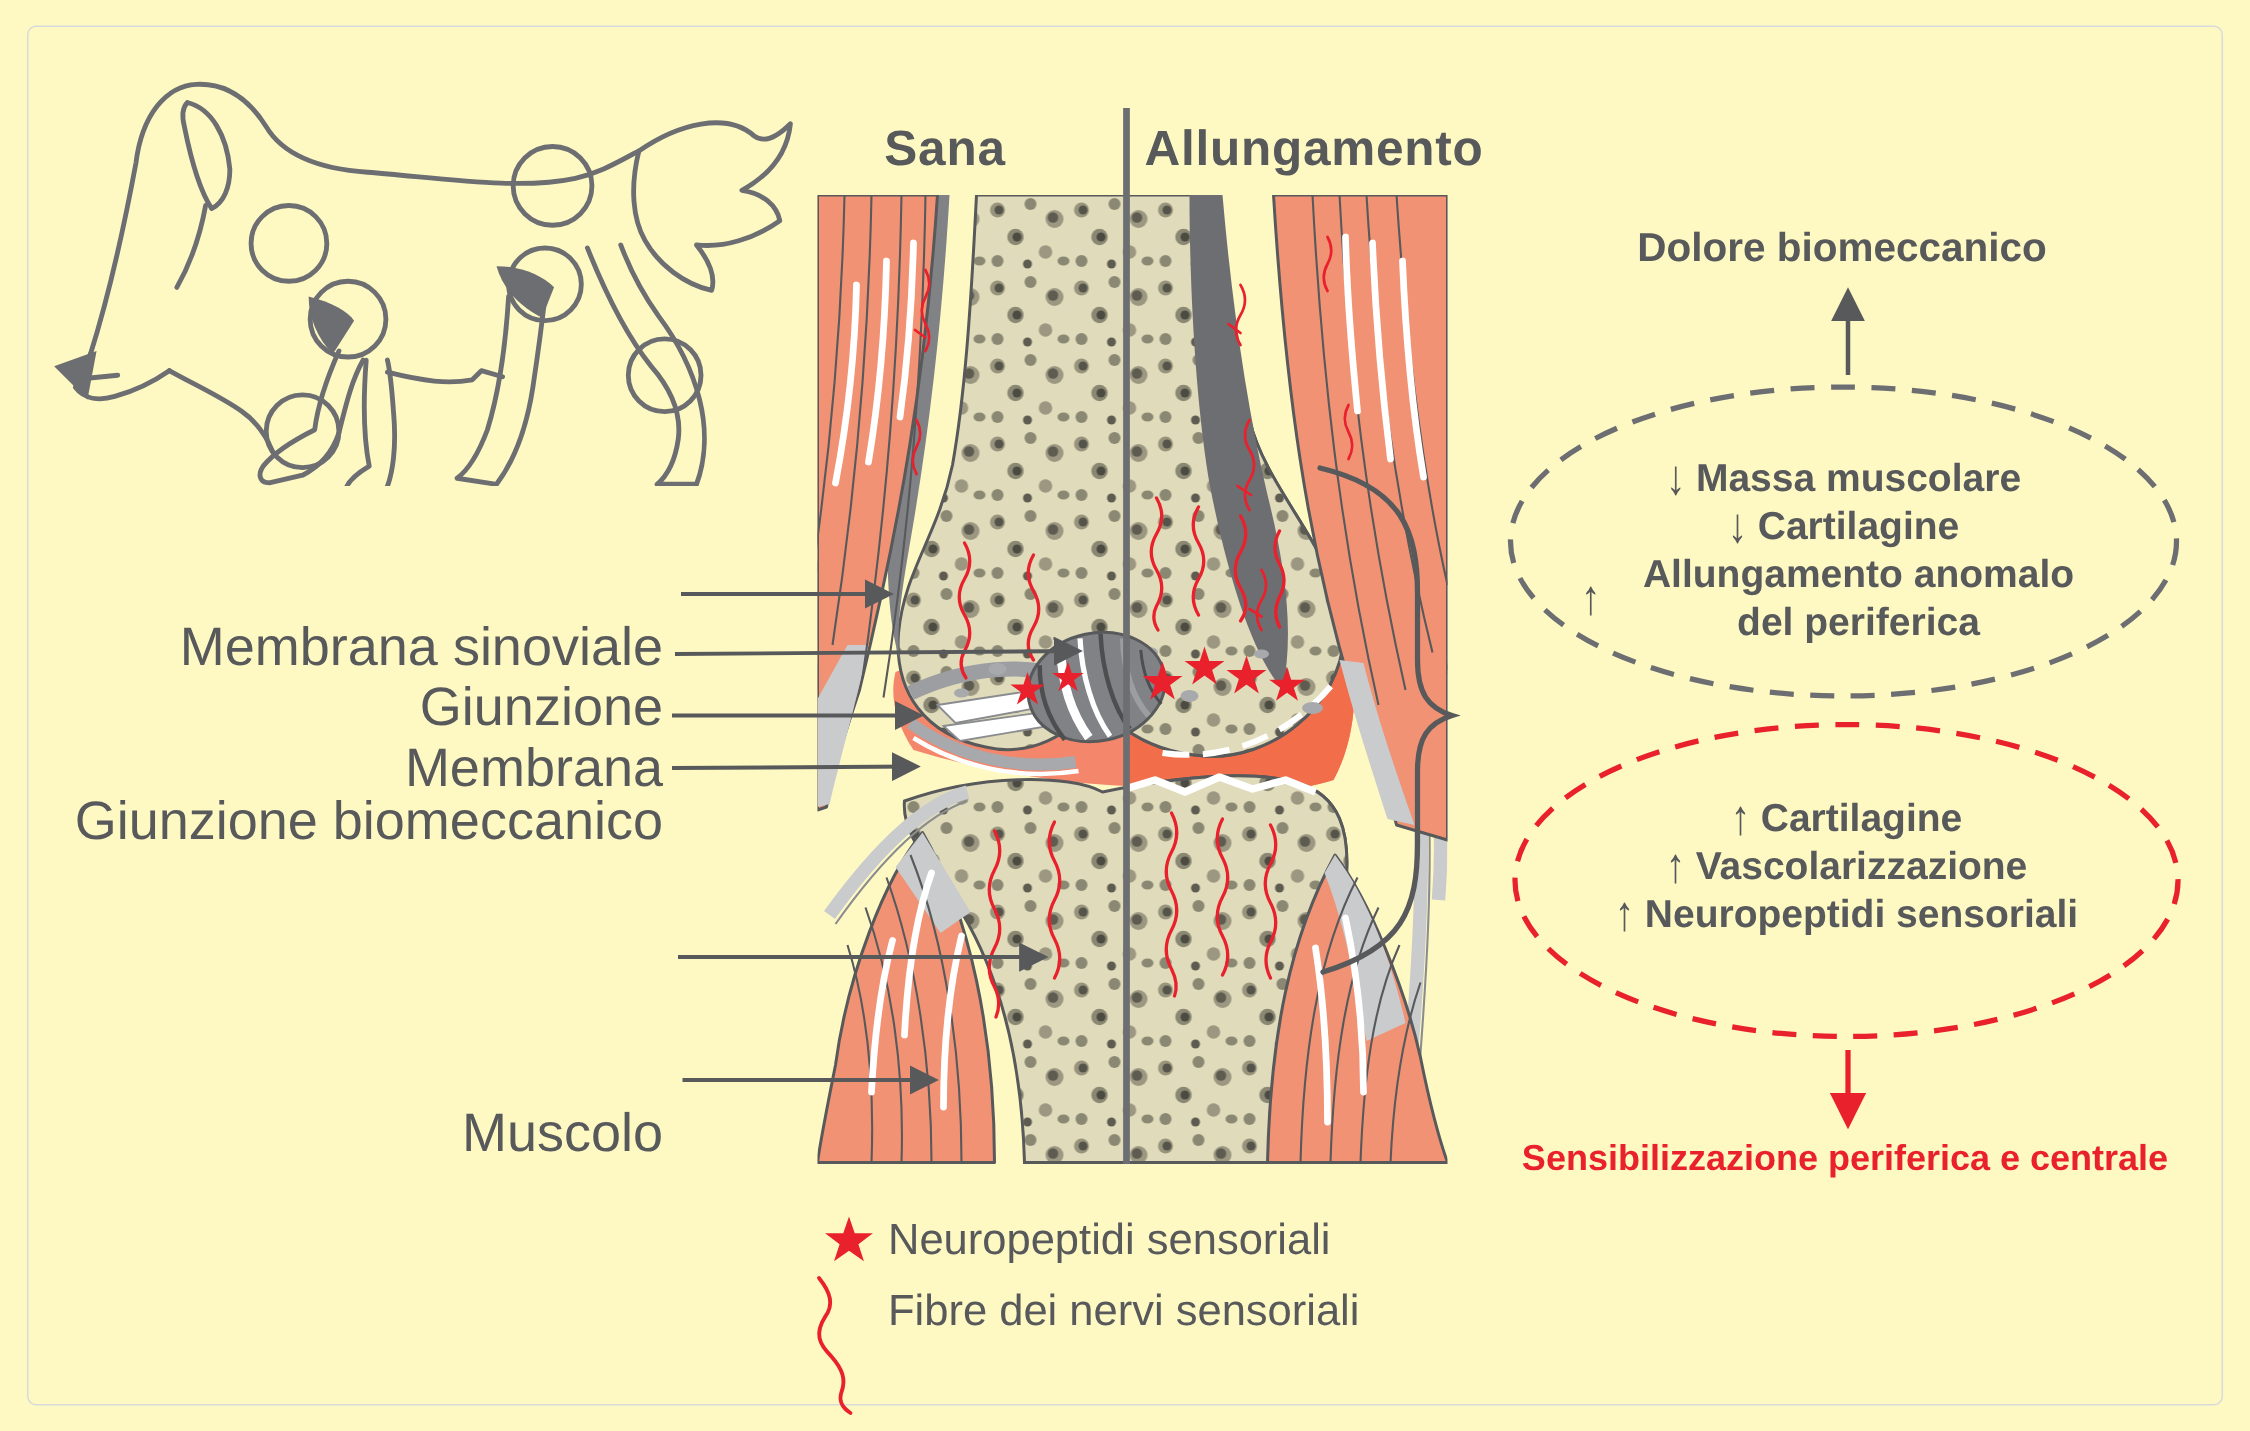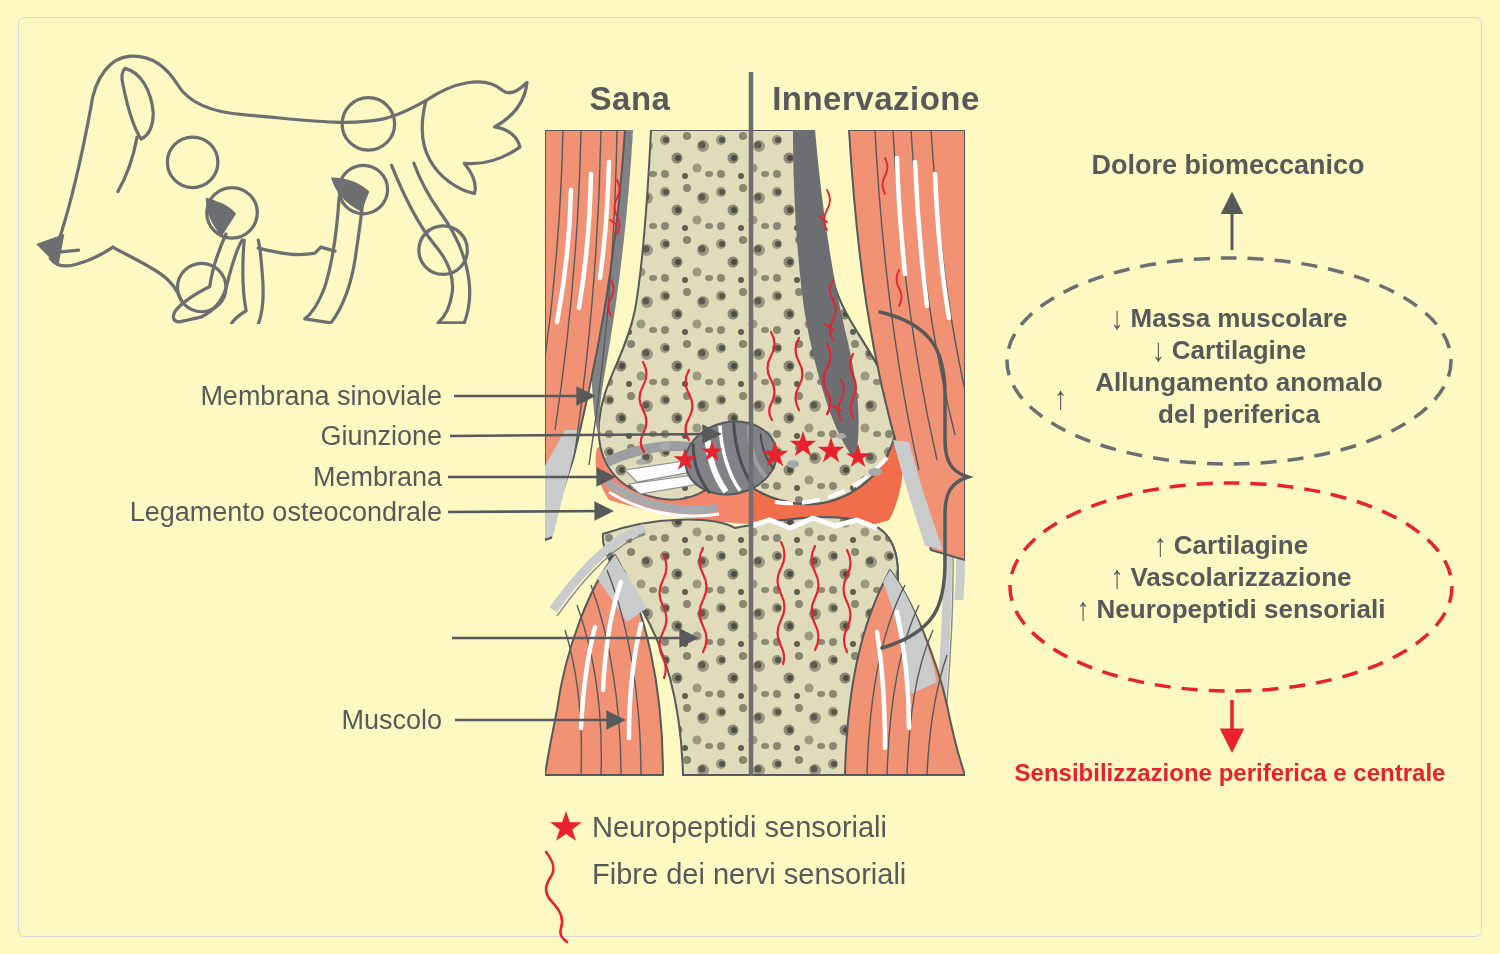--- a/index.html
+++ b/index.html
@@ -5,21 +5,21 @@
   :root{
     --accent-red:#e8212d; --text-gray:#58595b; --outline-gray:#6d6e71;
     --muscle-salmon:#f19274; --bone-beige:#e0dbba; --inflamed-orange:#f2714e;
   }
   *{margin:0;padding:0;box-sizing:border-box;}
   body{background:#fff;font-family:"Liberation Sans","DejaVu Sans",sans-serif;}
   .canvas{position:relative;width:1500px;height:954px;background:#fef9c3;overflow:hidden;}
   .frame{position:absolute;left:18px;top:17px;right:18px;bottom:17px;border:1px solid #d8d9da;border-radius:6px;}
   .abs{position:absolute;}
   .hdr{position:absolute;top:80px;transform:translateX(-50%);font-size:33px;font-weight:bold;color:var(--text-gray);letter-spacing:.5px;}
-  .anat-label{position:absolute;right:1058px;height:34px;line-height:34px;font-size:27px;color:var(--text-gray);white-space:nowrap;text-align:right;}
+  .anat-label{position:absolute;right:1058px;height:34px;line-height:34px;font-size:36px;color:var(--text-gray);white-space:nowrap;text-align:right;margin-top:35px;}
   .flow-title{position:absolute;left:1228px;transform:translateX(-50%);top:150px;font-size:27px;font-weight:bold;color:var(--text-gray);white-space:nowrap;text-align:center;}
   .oval-content{position:absolute;display:flex;flex-direction:column;align-items:center;color:var(--text-gray);font-weight:bold;font-size:26px;}
   .oval-line{display:flex;align-items:center;line-height:32px;}
   .oval-line .txt{text-align:center;}
   .arr{display:inline-block;transform:scaleY(1.25);font-weight:normal;margin-right:7px;color:var(--text-gray);}
   .wrap-line .txt{max-width:330px;}
   .flow-bottom{position:absolute;left:990px;top:757px;width:480px;text-align:center;font-size:24px;font-weight:bold;color:var(--accent-red);line-height:32px;}
   .legend-label{position:absolute;left:592px;font-size:29px;color:var(--text-gray);white-space:nowrap;}
   svg{display:block;}
 </style>
@@ -62,21 +62,21 @@
       <circle cx="411" cy="202" r="24"></circle>
     </g>
     <g fill="#6d6e71" stroke="none">
       <path d="M 8,196 L 36,186 L 30,218 Z"></path>
       <path d="M 176,150 C 192,154 202,160 206,166 L 192,188 C 182,178 176,164 176,150 Z"></path>
       <path d="M 300,130 C 316,130 330,136 338,144 L 330,164 C 314,156 304,144 300,130 Z"></path>
     </g>
   </svg>
 
   <div class="hdr" style="left:630px">Sana</div>
-  <div class="hdr" style="left:876px">Innervazione</div>
+  <div class="hdr" style="left:876px">Allungamento</div>
 
   <svg class="abs" style="left:545px;top:130px" width="420" height="650" viewBox="0 0 420 650">
     <defs>
       <pattern id="bonePatL" width="56" height="52" patternUnits="userSpaceOnUse">
         <rect width="56" height="52" fill="#e0dbba"></rect>
         <circle cx="8" cy="10" r="5" fill="#98947c"></circle>
           <circle cx="9" cy="10" r="3" fill="#55544a"></circle>
         <circle cx="30" cy="6" r="4" fill="#8a8873"></circle>
         <circle cx="46" cy="16" r="6" fill="#9b9781"></circle>
           <circle cx="45" cy="15" r="3.5" fill="#5e5c50"></circle>
@@ -279,21 +279,21 @@
 
     <ellipse cx="1229" cy="361" rx="222" ry="103" fill="none" stroke="#6d6e71" stroke-width="3.5" stroke-dasharray="16 11"></ellipse>
     <ellipse cx="1231" cy="587" rx="221" ry="104" fill="none" stroke="#e8212d" stroke-width="3.5" stroke-dasharray="16 11"></ellipse>
 
     <path d="M 546,852 c 8,10 10,18 4,26 c -7,11 -4,18 4,26 c 8,9 10,16 7,24 c -2,6 0,10 6,14" fill="none" stroke="#e8212d" stroke-width="2.6" stroke-linecap="round"></path>
   </svg>
 
   <div class="anat-label" style="top:379px">Membrana sinoviale</div>
   <div class="anat-label" style="top:419px">Giunzione</div>
   <div class="anat-label" style="top:460px">Membrana</div>
-  <div class="anat-label" style="top:495px">Legamento osteocondrale</div>
+  <div class="anat-label" style="top:495px">Giunzione biomeccanico</div>
   <div class="anat-label" style="top:703px">Muscolo</div>
 
   <div class="flow-title">Dolore biomeccanico</div>
 
   <div class="oval-content" style="left:1007px;top:302px;width:444px">
     <div class="oval-line">
       <span class="arr">↓</span>
       <span class="txt">Massa muscolare</span>
     </div>
     <div class="oval-line">

